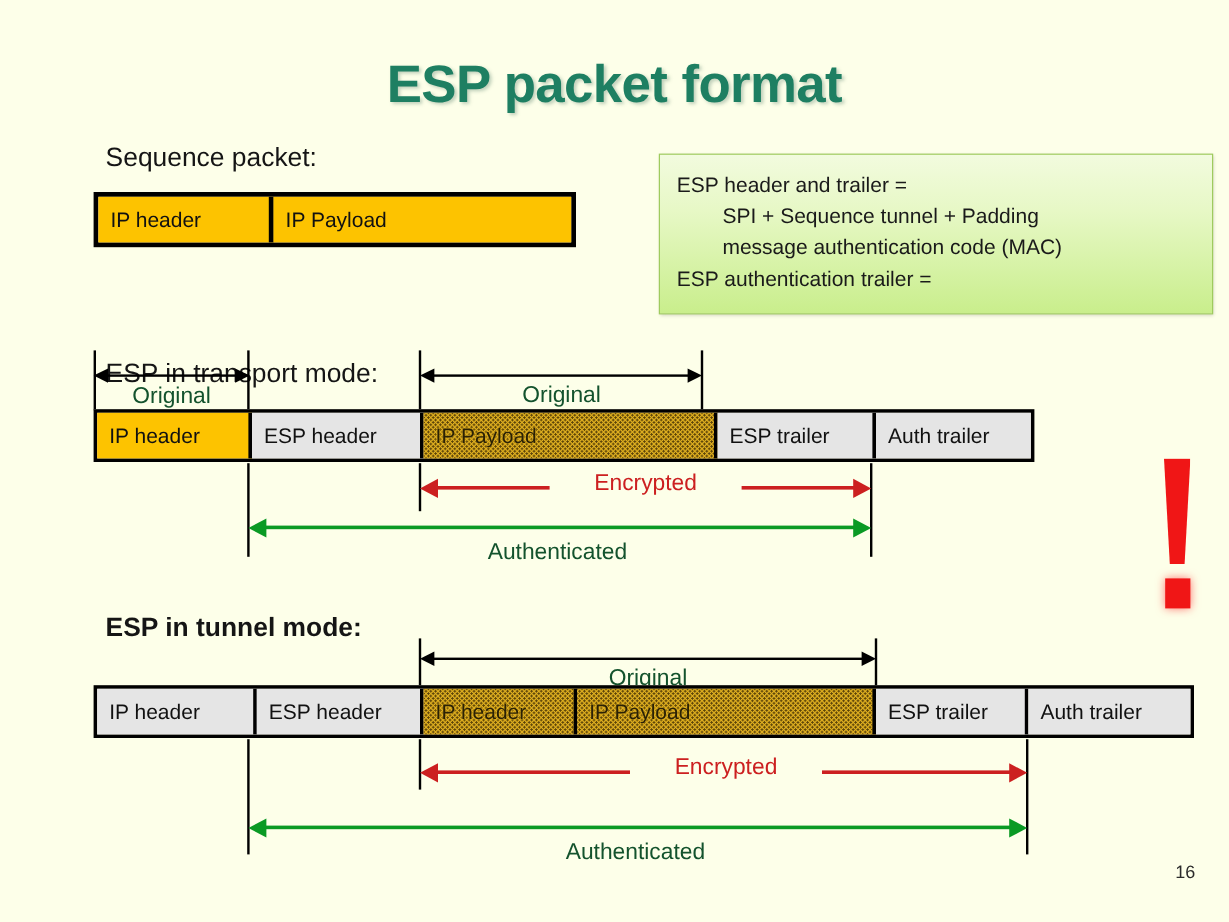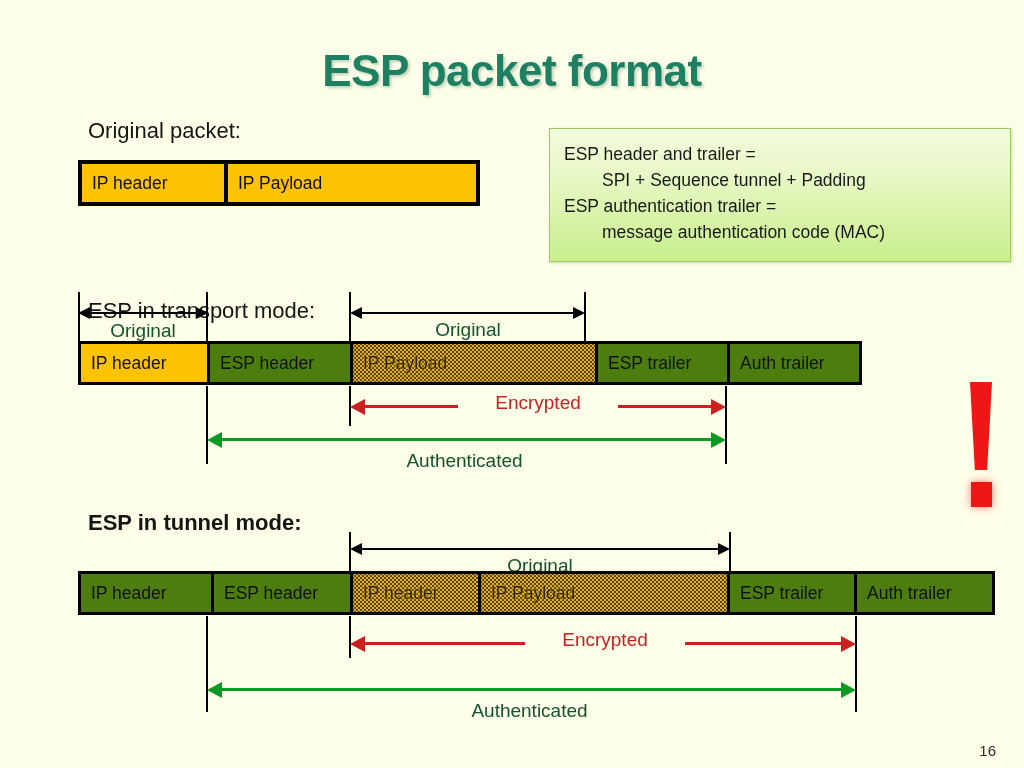--- a/index.html
+++ b/index.html
@@ -63,21 +63,21 @@
     height:100%;
     padding-left:10px;
     font-size:17.5px;
     color:#111;
     white-space:nowrap;
     border-right:3px solid #000;
     overflow:hidden;
   }
   .seg:last-child{border-right:none;}
   .seg.solid-yellow{background:#FDC300;}
-  .seg.cream{background:#4d7c0f;}
+  .seg.cream{background:#e5e5e5;}
   .seg.dotted{
     background-color:#E0B020;
     background-image:
       radial-gradient(#5a4208 0.9px, transparent 1px),
       radial-gradient(#5a4208 0.9px, transparent 1px);
     background-size:4px 4px, 4px 4px;
     background-position:0 0, 2px 2px;
     color:#2a2105;
   }
   .seg.dotted span{text-shadow:0 0 3px rgba(224,176,32,0.95),0 0 2px rgba(224,176,32,0.95);}
@@ -122,37 +122,37 @@
     filter:drop-shadow(0 0 4px rgba(255,90,90,0.85));
   }
   #exclaim .edot{
     position:absolute;left:9px;top:100px;width:21px;height:25px;
     background:#F01616;
     filter:drop-shadow(0 0 4px rgba(255,90,90,0.85));
   }
 
   
   #pageno{
-    right:28px;bottom:9px;
+    right:28px;bottom:32px;
     font-size:15px;color:#2b2b2b;margin-top:32px;
   }
 </style>
 </head>
 <body>
 
 <div class="abs" id="title">ESP packet format</div>
 
 <div class="abs" id="legend">
   <div class="lline">ESP header and trailer =</div>
   <div class="lline indent">SPI + Sequence tunnel + Padding</div>
+  <div class="lline indent">message authentication code (MAC)</div>
   <div class="lline">ESP authentication trailer =</div>
-  <div class="lline indent">message authentication code (MAC)</div>
-</div>
-
-<div class="abs caption" style="left:88px;top:118px;">Original packet:</div>
+</div>
+
+<div class="abs caption" style="left:88px;top:118px;">Sequence packet:</div>
 
 <div class="abs bar" id="original-bar" style="left:78px;top:160px;width:402px;">
   <div class="seg solid-yellow" style="width:146px;">
     <span>IP header</span>
   </div>
   <div class="seg solid-yellow" style="flex:1;">
     <span>IP Payload</span>
   </div>
 </div>
 

